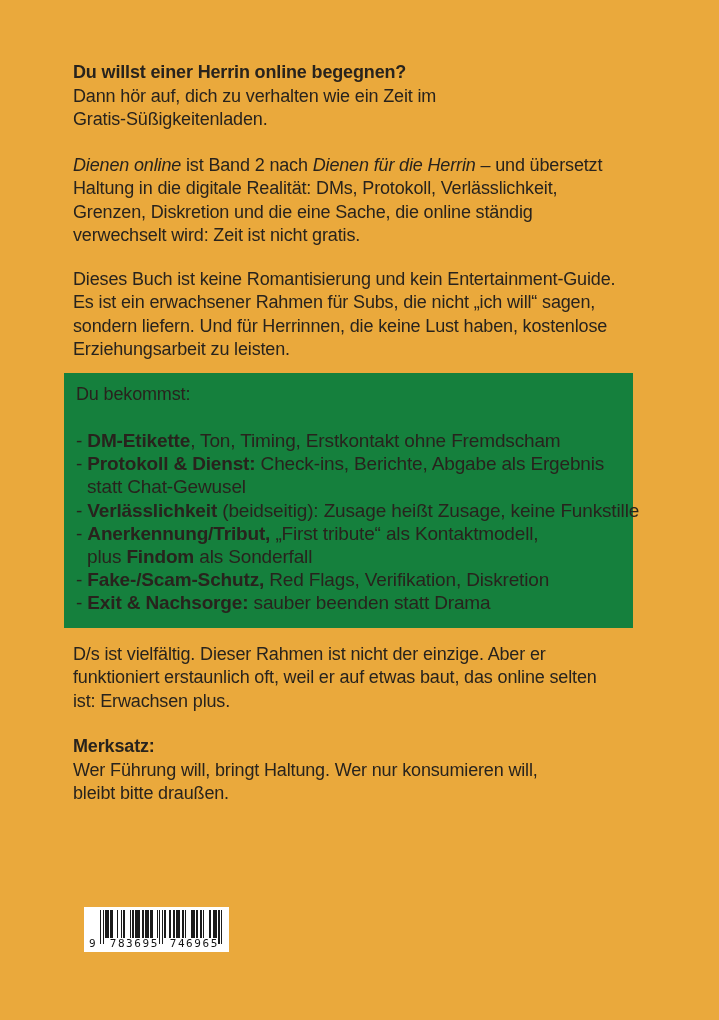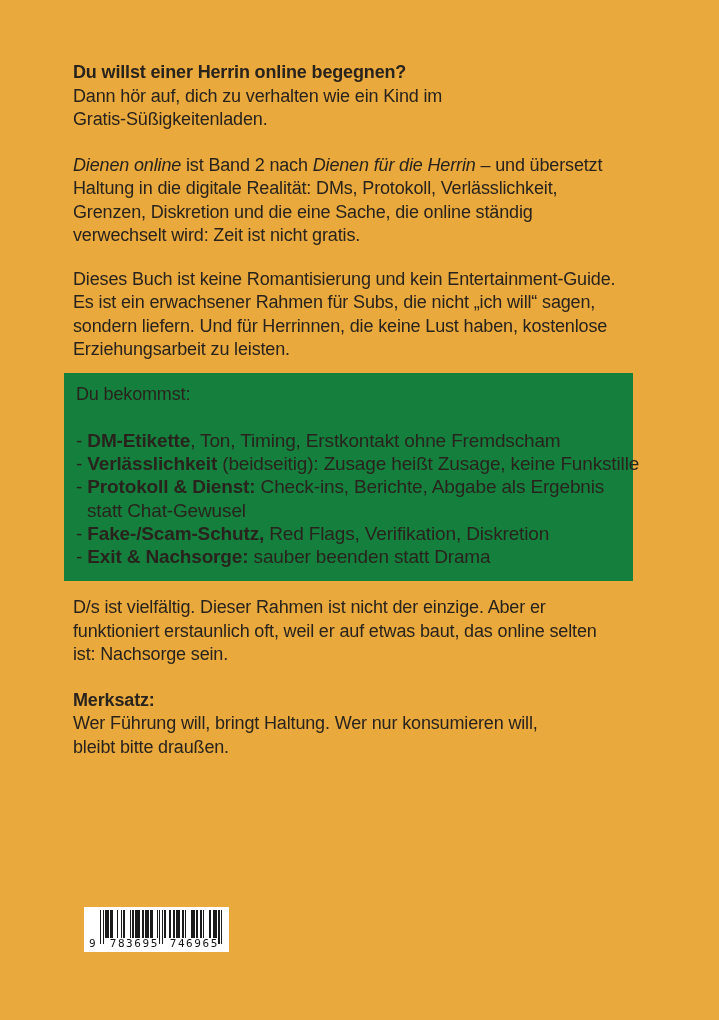--- a/index.html
+++ b/index.html
@@ -48,38 +48,39 @@
   .bc-d1{left:5px;}
   .bc-d2{left:23px;width:52px;text-align:right;}
   .bc-d3{left:83px;width:52px;text-align:right;}
 </style>
 </head>
 <body>
 
 <div class="cover">
   <div class="content">
 
-    <div class="para" id="p-hook"><span class="b">Du willst einer Herrin online begegnen?</span><br><span>Dann hör auf, dich zu verhalten wie ein Kind im</span><br><span>Gratis-Süßigkeitenladen.</span></div>
+    <div class="para" id="p-hook"><span class="b">Du willst einer Herrin online begegnen?</span><br><span>Dann hör auf, dich zu verhalten wie ein Zeit im</span><br><span>Gratis-Süßigkeitenladen.</span></div>
 
     <div class="para" id="p-series"><span class="i">Dienen online</span><span> ist Band 2 nach </span><span class="i">Dienen für die Herrin</span><span> – und übersetzt</span><br><span>Haltung in die digitale Realität: DMs, Protokoll, Verlässlichkeit,</span><br><span>Grenzen, Diskretion und die eine Sache, die online ständig</span><br><span>verwechselt wird: Zeit ist nicht gratis.</span></div>
 
     <div class="para" id="p-framing"><span>Dieses Buch ist keine Romantisierung und kein Entertainment-Guide.</span><br><span>Es ist ein erwachsener Rahmen für Subs, die nicht „ich will“ sagen,</span><br><span>sondern liefern. Und für Herrinnen, die keine Lust haben, kostenlose</span><br><span>Erziehungsarbeit zu leisten.</span></div>
 
     <div class="benefits-box">
       <div class="benefits-title">Du bekommst:</div>
       <div class="benefits-list">
           <div class="li"><span>- </span><span class="b">DM-Etikette</span><span>, Ton, Timing, Erstkontakt ohne Fremdscham</span></div>
+          <div class="li"><span>- </span><span class="b">Protokoll &amp; Dienst:</span><span> Check-ins, Berichte, Abgabe als Ergebnis</span><br><span>statt Chat-Gewusel</span></div>
           <div class="li"><span>- </span><span class="b">Verlässlichkeit</span><span> (beidseitig): Zusage heißt Zusage, keine Funkstille</span></div>
-          <div class="li"><span>- </span><span class="b">Protokoll &amp; Dienst:</span><span> Check-ins, Berichte, Abgabe als Ergebnis</span><br><span>statt Chat-Gewusel</span></div>
+          <div class="li"><span>- </span><span class="b">Anerkennung/Tribut,</span><span> „First tribute“ als Kontaktmodell,</span><br><span>plus </span><span class="b">Findom</span><span> als Sonderfall</span></div>
           <div class="li"><span>- </span><span class="b">Fake-/Scam-Schutz,</span><span> Red Flags, Verifikation, Diskretion</span></div>
           <div class="li"><span>- </span><span class="b">Exit &amp; Nachsorge:</span><span> sauber beenden statt Drama</span></div>
         </div>
     </div>
 
-    <div class="para" id="p-pluralism"><span>D/s ist vielfältig. Dieser Rahmen ist nicht der einzige. Aber er</span><br><span>funktioniert erstaunlich oft, weil er auf etwas baut, das online selten</span><br><span>ist: Nachsorge sein.</span></div>
+    <div class="para" id="p-pluralism"><span>D/s ist vielfältig. Dieser Rahmen ist nicht der einzige. Aber er</span><br><span>funktioniert erstaunlich oft, weil er auf etwas baut, das online selten</span><br><span>ist: Erwachsen plus.</span></div>
 
     <div class="para" id="p-merksatz"><span class="b">Merksatz:</span><br><span>Wer Führung will, bringt Haltung. Wer nur konsumieren will,</span><br><span>bleibt bitte draußen.</span></div>
 
   </div>
 
   <div class="barcode">
     <svg id="barcode-svg" width="122" height="34" shape-rendering="crispEdges">
         <rect x="0.00" y="0" width="1.40" height="34"></rect>
         <rect x="2.57" y="0" width="1.40" height="34"></rect>
         <rect x="5.14" y="0" width="1.40" height="28"></rect>

